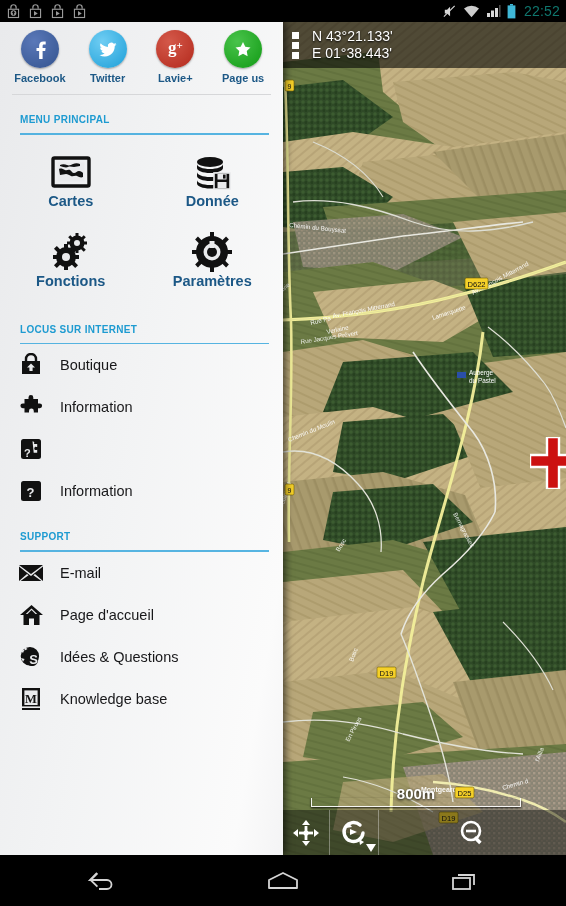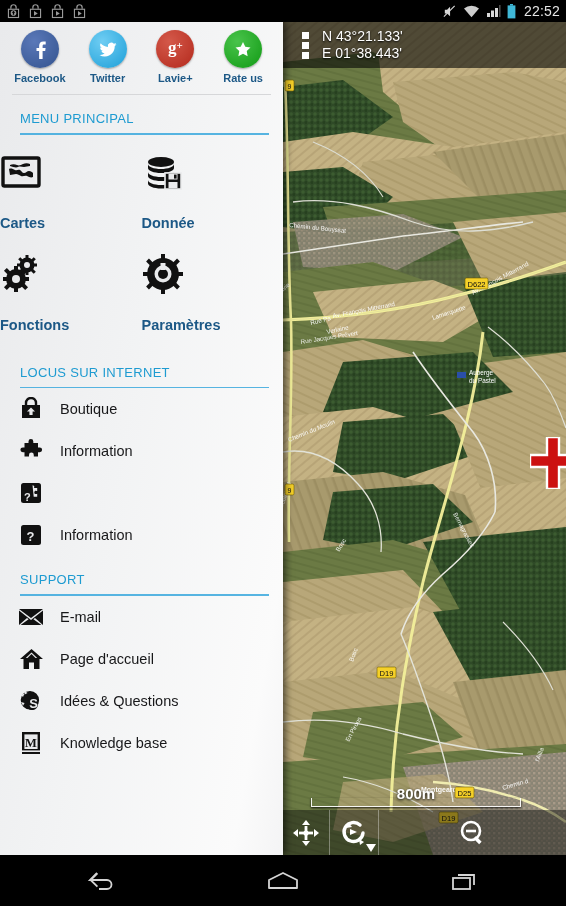--- a/index.html
+++ b/index.html
@@ -12,21 +12,21 @@
 
   
   #statusbar {
     position:absolute; top:0; left:0; width:566px; height:22px;
     background:#000; display:flex; align-items:center;
     justify-content:space-between; padding:0 6px; z-index:60;
   }
   .sb-left { display:flex; align-items:center; gap:7px; }
   .sb-right { display:flex; align-items:center; gap:6px; }
   .notif-ico { width:15px; height:15px; display:block; }
-  .sb-time { color:#e5e5e5; font-size:14px; letter-spacing:.2px; padding-left:2px; }
+  .sb-time { color:#0f766e; font-size:14px; letter-spacing:.2px; padding-left:2px; }
 
   
   #drawer {
     position:absolute; top:22px; left:0; width:283px; height:833px;
     background:linear-gradient(100deg,#e9eaec 0%,#f2f3f4 45%,#fbfbfb 88%,#f4f4f5 100%);
     box-shadow:3px 0 7px rgba(0,0,0,.55);
     z-index:40; overflow:hidden;
   }
 
   
@@ -35,27 +35,27 @@
   .social-badge {
     width:38px; height:38px; border-radius:50%;
     display:flex; align-items:center; justify-content:center;
     color:#fff; font-weight:bold; position:relative;
   }
   .social-label { font-size:11px; color:#1c5886; font-weight:bold; }
   .sr-sep { height:1px; background:#d6d7d9; margin:4px 12px 0 12px; }
 
   
   .sec-head { padding:14px 0 3px 20px; }
-  .sec-head span { color:#1e9bd1; font-size:13px; font-weight:normal; letter-spacing:.3px; }
+  .sec-head span { color:#1e9bd1; font-size:10px; font-weight:bold; letter-spacing:.3px; }
   .sec-rule { height:1.6px; background:#3aa8dd; margin:3px 14px 0 20px; opacity:.85; }
 
   
   #grid-menu { display:grid; grid-template-columns:1fr 1fr; padding:8px 0 4px 0; }
   .grid-cell {
-    display:flex; flex-direction:column; align-items:flex-start; gap:22px;
+    display:flex; flex-direction:column; align-items:center; gap:0;
     padding:10px 0 12px 0; cursor:pointer;
   }
   .grid-label { font-size:14.5px; color:#1c5886; font-weight:bold; }
 
   
   .list-item {
     display:flex; align-items:center; gap:16px;
     padding:8px 8px 8px 18px; cursor:pointer;
   }
   .li-ico { width:26px; height:26px; flex:0 0 26px; display:flex; align-items:center; justify-content:center; }
@@ -64,21 +64,21 @@
   
   #map {
     position:absolute; top:22px; left:283px; width:283px; height:833px;
     overflow:hidden; z-index:10; background:#5d6a46;
   }
   #map-canvas { position:absolute; inset:0; }
 
   #coord-bar {
     position:absolute; top:0; left:0; width:283px; height:46px;
     background:rgba(8,10,6,.62); display:flex; align-items:center;
-    gap:10px; padding-left:16px; z-index:20;
+    gap:10px; padding-left:6px; z-index:20;
   }
   #kebab { display:flex; flex-direction:column; gap:3px; padding:2px 3px; cursor:pointer; }
   #kebab i { display:block; width:7px; height:7px; background:#fff; }
   .coord-lines { display:flex; flex-direction:column; line-height:1.22; }
   .coord-lines span { color:#fff; font-size:14px; text-shadow:0 1px 2px #000; }
 
   
   #scalebar { position:absolute; left:28px; bottom:48px; width:210px; z-index:20; }
   #scalebar .bar {
     height:9px; border:1.6px solid rgba(255,255,255,.92);
@@ -386,21 +386,21 @@
           <span style="font-size:11px;position:relative;top:-4px">+</span>
       </div>
       <div class="social-label">Lavie+</div>
     </div>
     <div class="social">
       <div class="social-badge" style="background:radial-gradient(circle at 35% 30%,#49c34b,#119a14);box-shadow:0 1px 2px rgba(0,0,0,.35)">
         <svg width="22" height="22" viewBox="0 0 22 22">
             <path fill="#fff" d="M11 4l2.3 4.7 5.2.75-3.75 3.65.88 5.15L11 15.8l-4.63 2.45.88-5.15L3.5 9.45l5.2-.75z"></path>
           </svg>
       </div>
-      <div class="social-label">Rate us</div>
+      <div class="social-label">Page us</div>
     </div>
   </div>
   <div class="sr-sep"></div>
 
   <div class="sec-head">
     <span>MENU PRINCIPAL</span>
   </div>
   <div class="sec-rule"></div>
 
   <div id="grid-menu">

